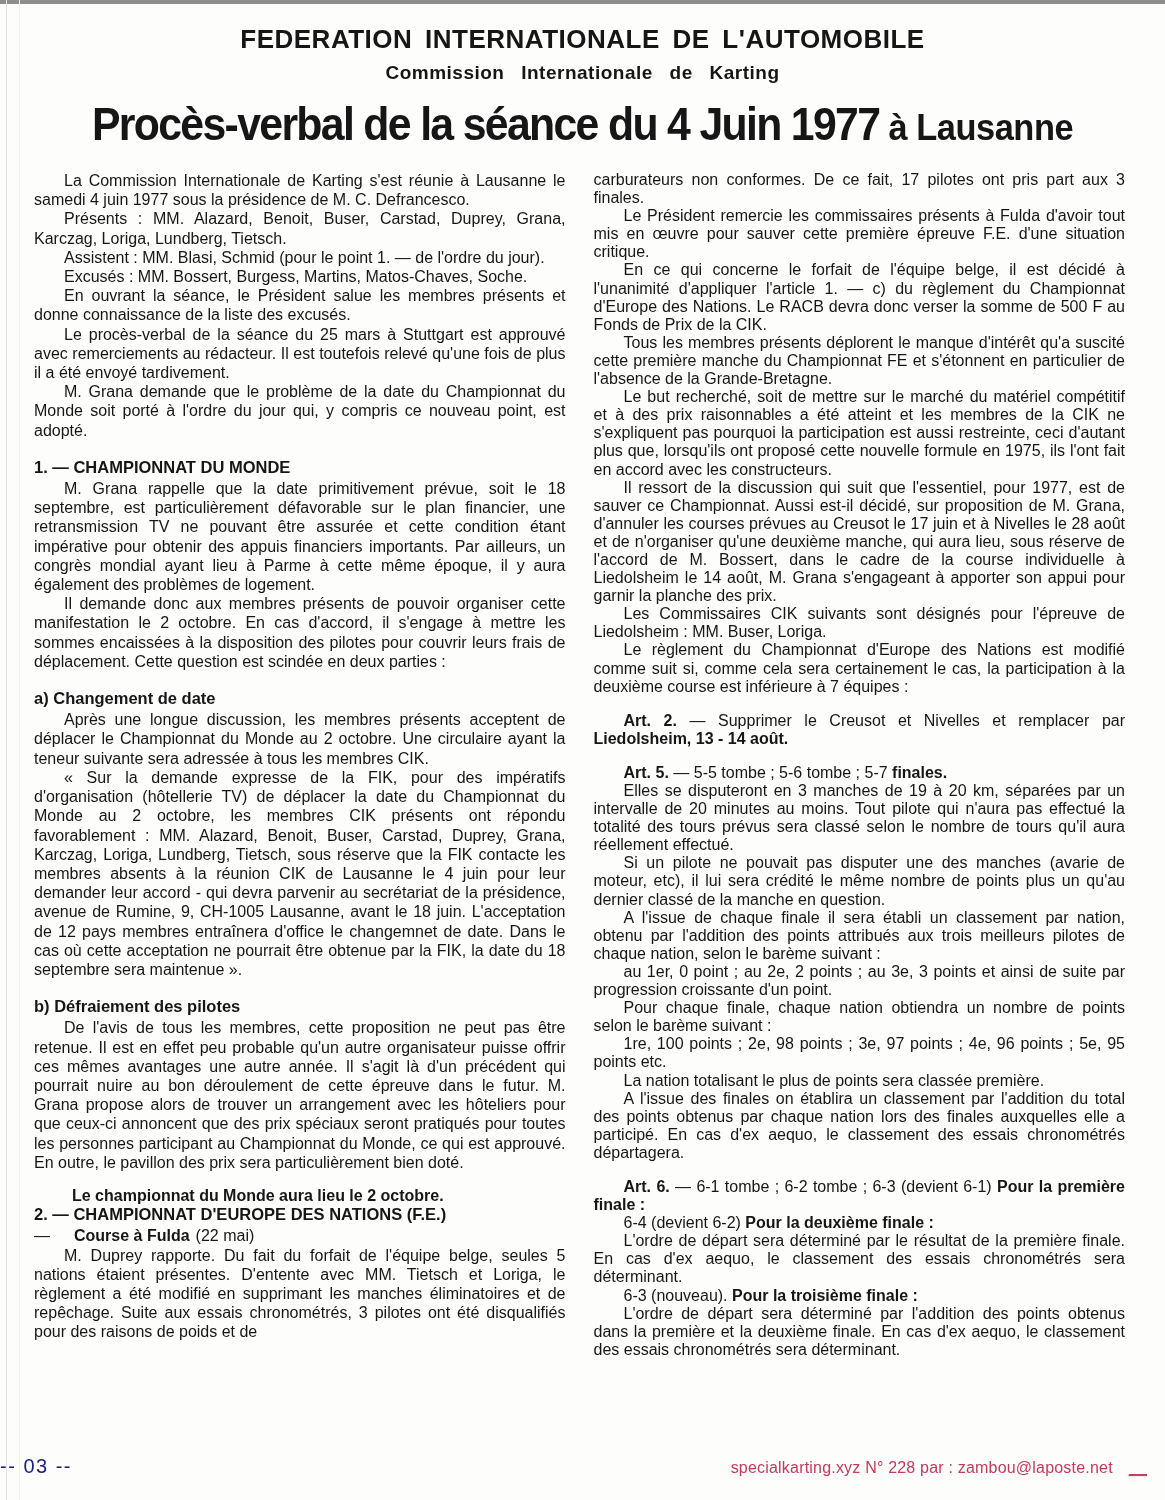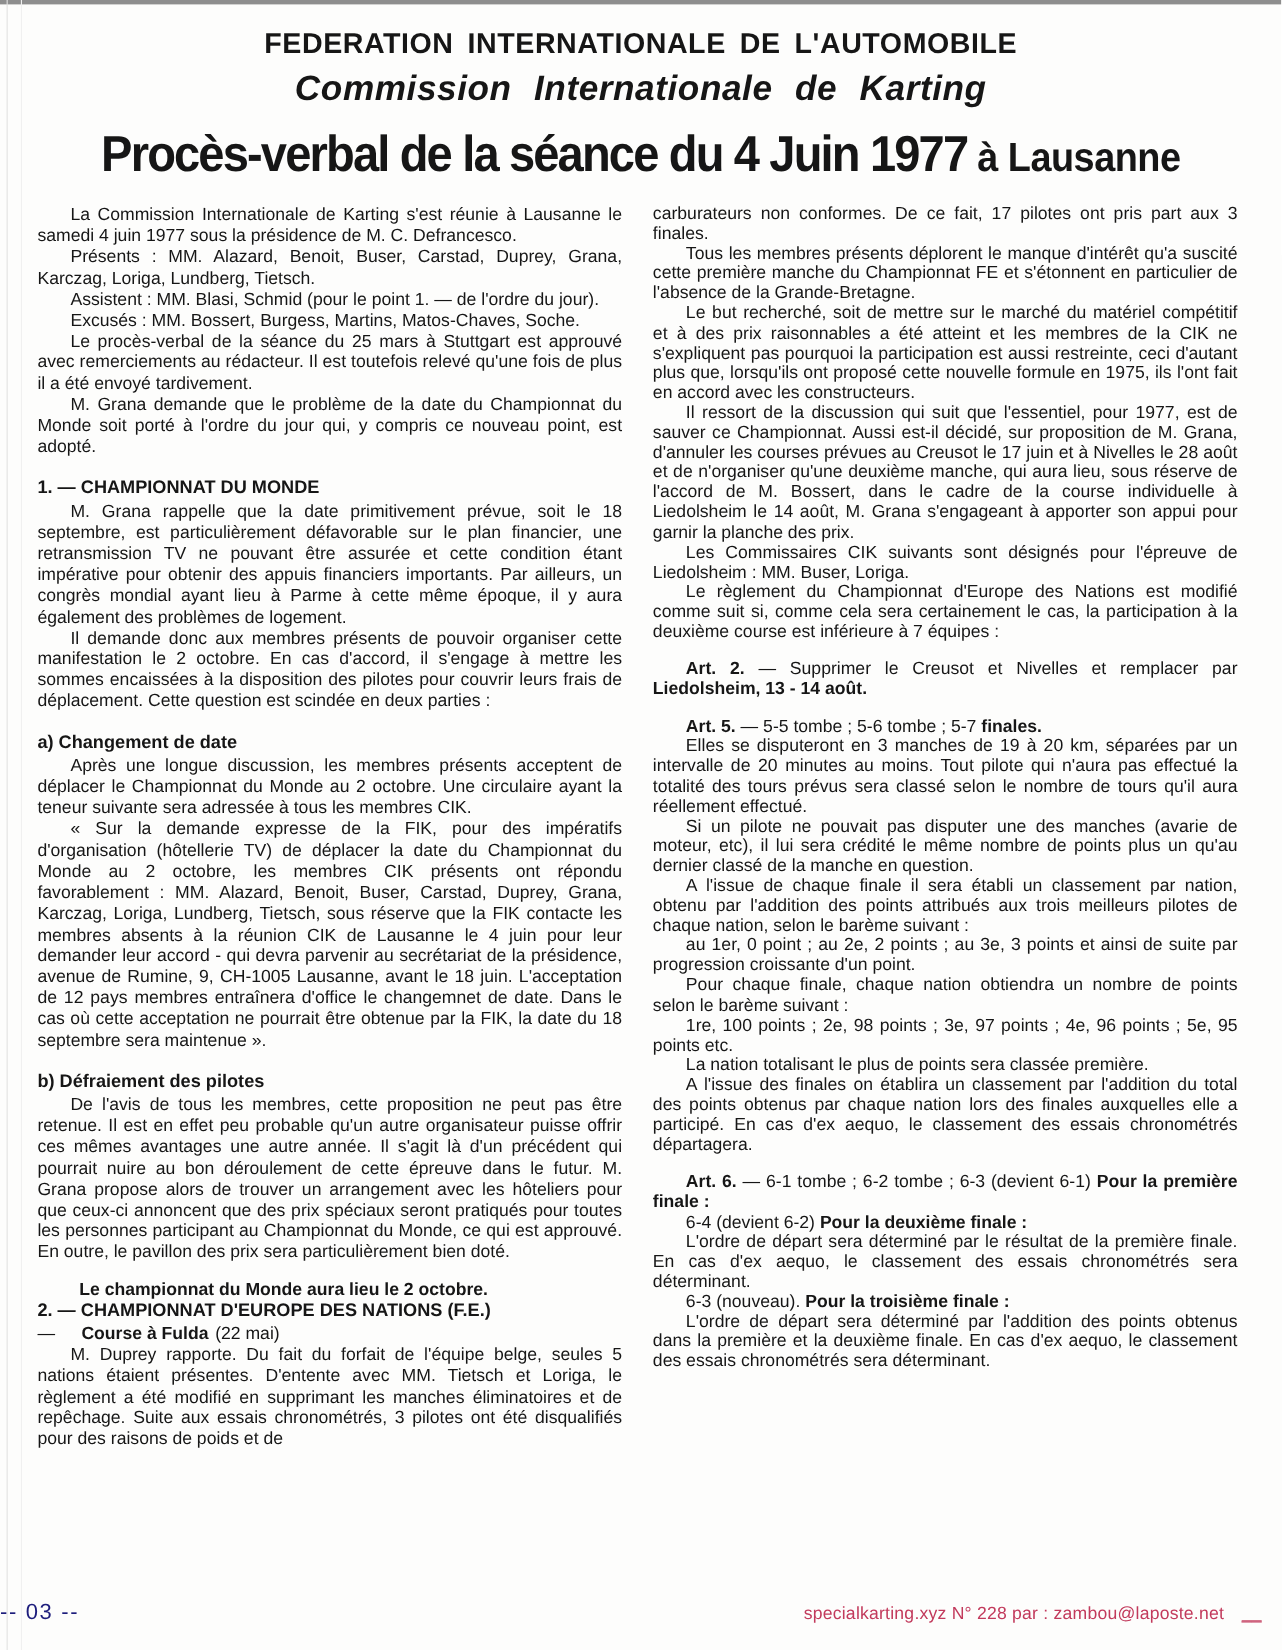--- a/index.html
+++ b/index.html
@@ -7,21 +7,21 @@
     position:relative; width:1165px; height:1500px; overflow:hidden;
     background:#fdfdfc; color:#161616;
     font-family:"Liberation Sans", sans-serif;
   }
   .top-bar { position:absolute; top:0; left:0; width:100%; height:4px; background:var(--top-bar,#8e8e8e); }
   .scan-line-1 { position:absolute; top:0; left:6px; width:1px; height:100%; background:#e2e2e2; }
   .scan-line-2 { position:absolute; top:0; left:19px; width:1px; height:100%; background:#f0f0f0; }
 
   .header { text-align:center; padding-top:24px; }
   .org { font-size:26px; font-weight:bold; letter-spacing:.5px; word-spacing:5px; }
-  .commission { font-size:32px; font-weight:bold; margin-top:7px; word-spacing:11px; letter-spacing:.5px;font-style:italic; }
+  .commission { font-size:19px; font-weight:bold; margin-top:7px; word-spacing:11px; letter-spacing:.5px; }
   .doc-title { margin:13px 0 3px 0; white-space:nowrap; text-align:center; }
   .doc-title .main {
     display:inline-block; font-size:46px; font-weight:bold; letter-spacing:-1.8px;
     transform:scaleX(.93); transform-origin:center;
   }
   .doc-title .suffix { font-size:37px; letter-spacing:-.5px; }
 
   .columns {
     display:flex; gap:28px; padding:0 40px 0 34px; margin-top:20px;
     text-align:justify; hyphens:auto; -webkit-hyphens:auto;
@@ -65,20 +65,21 @@
     <h1 class="doc-title"><span class="main"><span>Procès-verbal de la séance du 4 Juin 1977</span><span class="suffix"> à Lausanne</span></span></h1>
   </header>
 
   <main class="columns">
 
     <section class="col col-left">
       <p class="ind">La Commission Internationale de Karting s'est réunie à Lausanne le samedi 4 juin 1977 sous la présidence de M. C. Defrancesco.</p>
       <p class="ind">Présents : MM. Alazard, Benoit, Buser, Carstad, Duprey, Grana, Karczag, Loriga, Lundberg, Tietsch.</p>
       <p class="ind">Assistent : MM. Blasi, Schmid (pour le point 1. — de l'ordre du jour).</p>
       <p class="ind">Excusés : MM. Bossert, Burgess, Martins, Matos-Chaves, Soche.</p>
+      <p class="ind">En ouvrant la séance, le Président salue les membres présents et donne connaissance de la liste des excusés.</p>
       <p class="ind">Le procès-verbal de la séance du 25 mars à Stuttgart est approuvé avec remerciements au rédacteur. Il est toutefois relevé qu'une fois de plus il a été envoyé tardivement.</p>
       <p class="ind">M. Grana demande que le problème de la date du Championnat du Monde soit porté à l'ordre du jour qui, y compris ce nouveau point, est adopté.</p>
 
       <p class="sec-heading">1. — CHAMPIONNAT DU MONDE</p>
       <p class="ind">M. Grana rappelle que la date primitivement prévue, soit le 18 septembre, est particulièrement défavorable sur le plan financier, une retransmission TV ne pouvant être assurée et cette condition étant impérative pour obtenir des appuis financiers importants. Par ailleurs, un congrès mondial ayant lieu à Parme à cette même époque, il y aura également des problèmes de logement.</p>
       <p class="ind">Il demande donc aux membres présents de pouvoir organiser cette manifestation le 2 octobre. En cas d'accord, il s'engage à mettre les sommes encaissées à la disposition des pilotes pour couvrir leurs frais de déplacement. Cette question est scindée en deux parties :</p>
 
       <p class="sec-heading">a) Changement de date</p>
       <p class="ind">Après une longue discussion, les membres présents acceptent de déplacer le Championnat du Monde au 2 octobre. Une circulaire ayant la teneur suivante sera adressée à tous les membres CIK.</p>
       <p class="ind">« Sur la demande expresse de la FIK, pour des impératifs d'organisation (hôtellerie TV) de déplacer la date du Championnat du Monde au 2 octobre, les membres CIK présents ont répondu favorablement : MM. Alazard, Benoit, Buser, Carstad, Duprey, Grana, Karczag, Loriga, Lundberg, Tietsch, sous réserve que la FIK contacte les membres absents à la réunion CIK de Lausanne le 4 juin pour leur demander leur accord - qui devra parvenir au secrétariat de la présidence, avenue de Rumine, 9, CH-1005 Lausanne, avant le 18 juin. L'acceptation de 12 pays membres entraînera d'office le changemnet de date. Dans le cas où cette acceptation ne pourrait être obtenue par la FIK, la date du 18 septembre sera maintenue ».</p>
@@ -87,20 +88,22 @@
       <p class="ind">De l'avis de tous les membres, cette proposition ne peut pas être retenue. Il est en effet peu probable qu'un autre organisateur puisse offrir ces mêmes avantages une autre année. Il s'agit là d'un précédent qui pourrait nuire au bon déroulement de cette épreuve dans le futur. M. Grana propose alors de trouver un arrangement avec les hôteliers pour que ceux-ci annoncent que des prix spéciaux seront pratiqués pour toutes les personnes participant au Championnat du Monde, ce qui est approuvé. En outre, le pavillon des prix sera particulièrement bien doté.</p>
 
       <p class="bold-line">Le championnat du Monde aura lieu le 2 octobre.</p>
       <p class="sec-heading h2-tight">2. — CHAMPIONNAT D'EUROPE DES NATIONS (F.E.)</p>
       <p class="sub-heading fulda"><span class="dash">—</span><b>Course à Fulda</b><span>(22 mai)</span></p>
       <p class="ind">M. Duprey rapporte. Du fait du forfait de l'équipe belge, seules 5 nations étaient présentes. D'entente avec MM. Tietsch et Loriga, le règlement a été modifié en supprimant les manches éliminatoires et de repêchage. Suite aux essais chronométrés, 3 pilotes ont été disqualifiés pour des raisons de poids et de</p>
     </section>
 
     <section class="col col-right">
       <p>carburateurs non conformes. De ce fait, 17 pilotes ont pris part aux 3 finales.</p>
+      <p class="ind">Le Président remercie les commissaires présents à Fulda d'avoir tout mis en œuvre pour sauver cette première épreuve F.E. d'une situation critique.</p>
+      <p class="ind">En ce qui concerne le forfait de l'équipe belge, il est décidé à l'unanimité d'appliquer l'article 1. — c) du règlement du Championnat d'Europe des Nations. Le RACB devra donc verser la somme de 500 F au Fonds de Prix de la CIK.</p>
       <p class="ind">Tous les membres présents déplorent le manque d'intérêt qu'a suscité cette première manche du Championnat FE et s'étonnent en particulier de l'absence de la Grande-Bretagne.</p>
       <p class="ind">Le but recherché, soit de mettre sur le marché du matériel compétitif et à des prix raisonnables a été atteint et les membres de la CIK ne s'expliquent pas pourquoi la participation est aussi restreinte, ceci d'autant plus que, lorsqu'ils ont proposé cette nouvelle formule en 1975, ils l'ont fait en accord avec les constructeurs.</p>
       <p class="ind">Il ressort de la discussion qui suit que l'essentiel, pour 1977, est de sauver ce Championnat. Aussi est-il décidé, sur proposition de M. Grana, d'annuler les courses prévues au Creusot le 17 juin et à Nivelles le 28 août et de n'organiser qu'une deuxième manche, qui aura lieu, sous réserve de l'accord de M. Bossert, dans le cadre de la course individuelle à Liedolsheim le 14 août, M. Grana s'engageant à apporter son appui pour garnir la planche des prix.</p>
       <p class="ind">Les Commissaires CIK suivants sont désignés pour l'épreuve de Liedolsheim : MM. Buser, Loriga.</p>
       <p class="ind">Le règlement du Championnat d'Europe des Nations est modifié comme suit si, comme cela sera certainement le cas, la participation à la deuxième course est inférieure à 7 équipes :</p>
 
       <p class="ind art"><b>Art. 2.</b><span> — Supprimer le Creusot et Nivelles et remplacer par </span><b>Liedolsheim, 13 - 14 août.</b></p>
 
       <p class="ind art"><b>Art. 5.</b><span> — 5-5 tombe ; 5-6 tombe ; 5-7 </span><b>finales.</b></p>
       <p class="ind">Elles se disputeront en 3 manches de 19 à 20 km, séparées par un intervalle de 20 minutes au moins. Tout pilote qui n'aura pas effectué la totalité des tours prévus sera classé selon le nombre de tours qu'il aura réellement effectué.</p>

